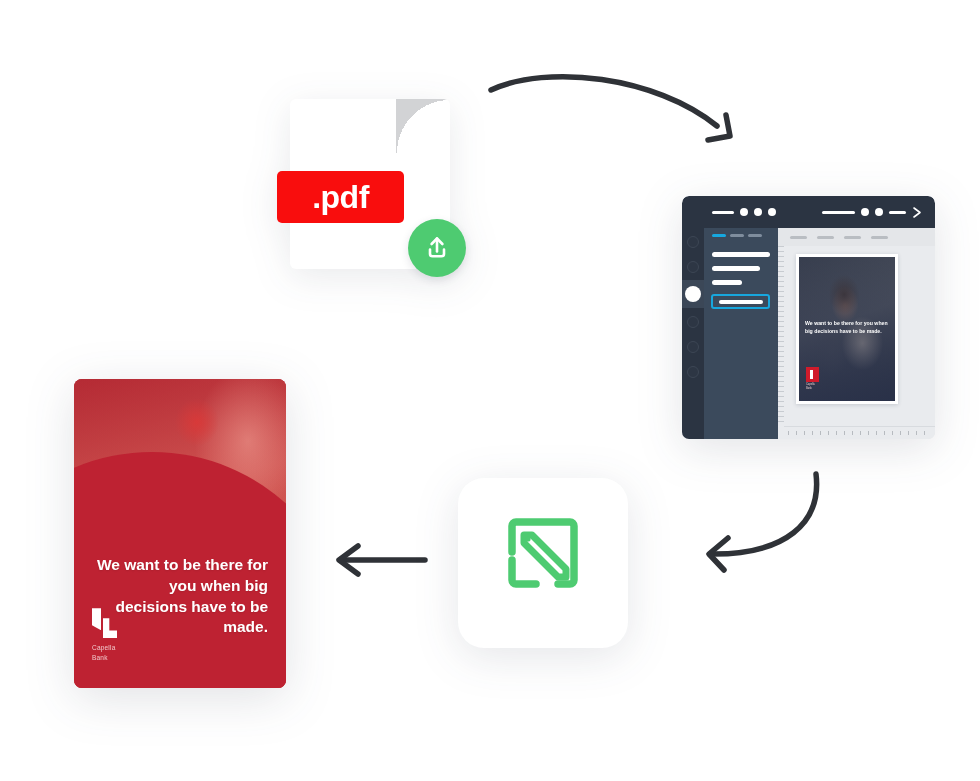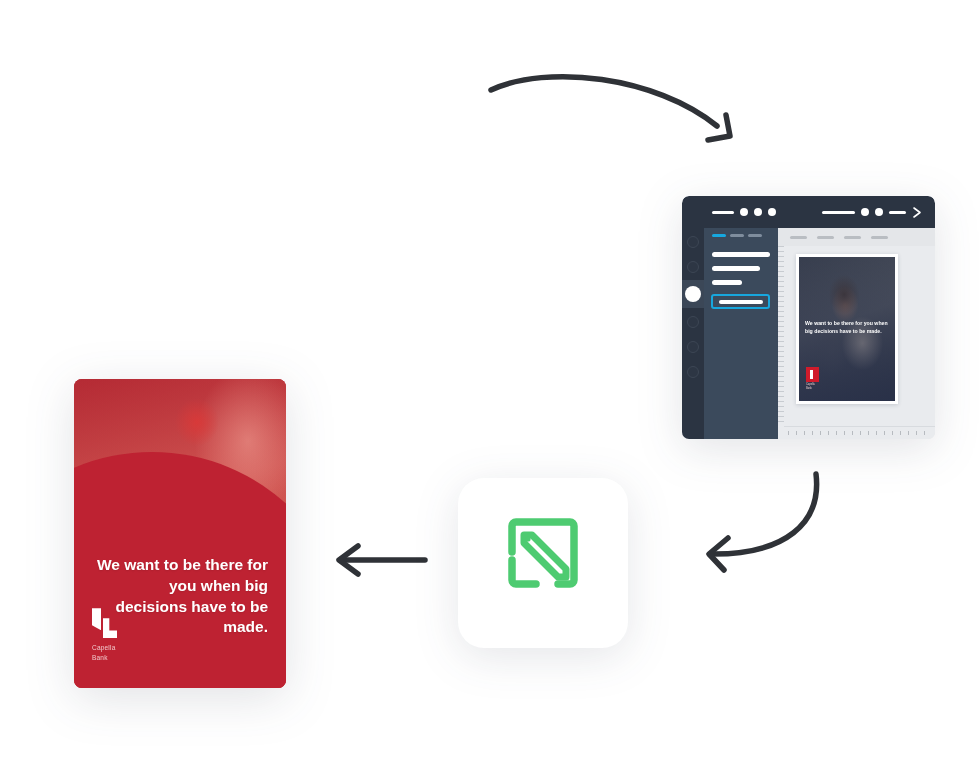--- a/index.html
+++ b/index.html
@@ -430,20 +430,34 @@
     line-height: 1.45;
     margin-top: 5px;
     letter-spacing: 0.2px;
   }
 </style>
 </head>
 <body>
 
 <div class="stage">
 
+  <div id="pdf-file-card">
+    <div id="pdf-file-sheet"></div>
+    <div id="pdf-corner-fold"></div>
+    <div id="pdf-label-badge">
+      <span id="pdf-label-text">.pdf</span>
+    </div>
+    <div id="pdf-upload-badge">
+      <svg width="30" height="30" viewBox="0 0 30 30">
+        <path d="M15 5.5 L15 18.5" fill="none" stroke="#ffffff" stroke-width="2.6" stroke-linecap="round"></path>
+        <path d="M9.6 11 L15 5.5 L20.4 11" fill="none" stroke="#ffffff" stroke-width="2.6" stroke-linecap="round" stroke-linejoin="round"></path>
+        <path d="M8 16.5 L8 21 C8 22.4 9.1 23.2 10.6 23.2 L19.4 23.2 C20.9 23.2 22 22.4 22 21 L22 16.5" fill="none" stroke="#ffffff" stroke-width="2.6" stroke-linecap="round" stroke-linejoin="round"></path>
+      </svg>
+    </div>
+  </div>
 
   <svg id="arrow-top" class="arrow-svg" width="280" height="100" viewBox="0 0 280 100">
     <path class="arrow-stroke" d="M6 28 C 62 2, 170 14, 232 64"></path>
     <path class="arrow-stroke" d="M241 53 L 245 74 L 223 78"></path>
   </svg>
 
   <svg id="arrow-right" class="arrow-svg" width="170" height="130" viewBox="0 0 170 130">
     <path class="arrow-stroke" d="M140 24 C 146 74, 108 104, 38 104"></path>
     <path class="arrow-stroke" d="M52 88 L 33 104 L 48 120"></path>
   </svg>

